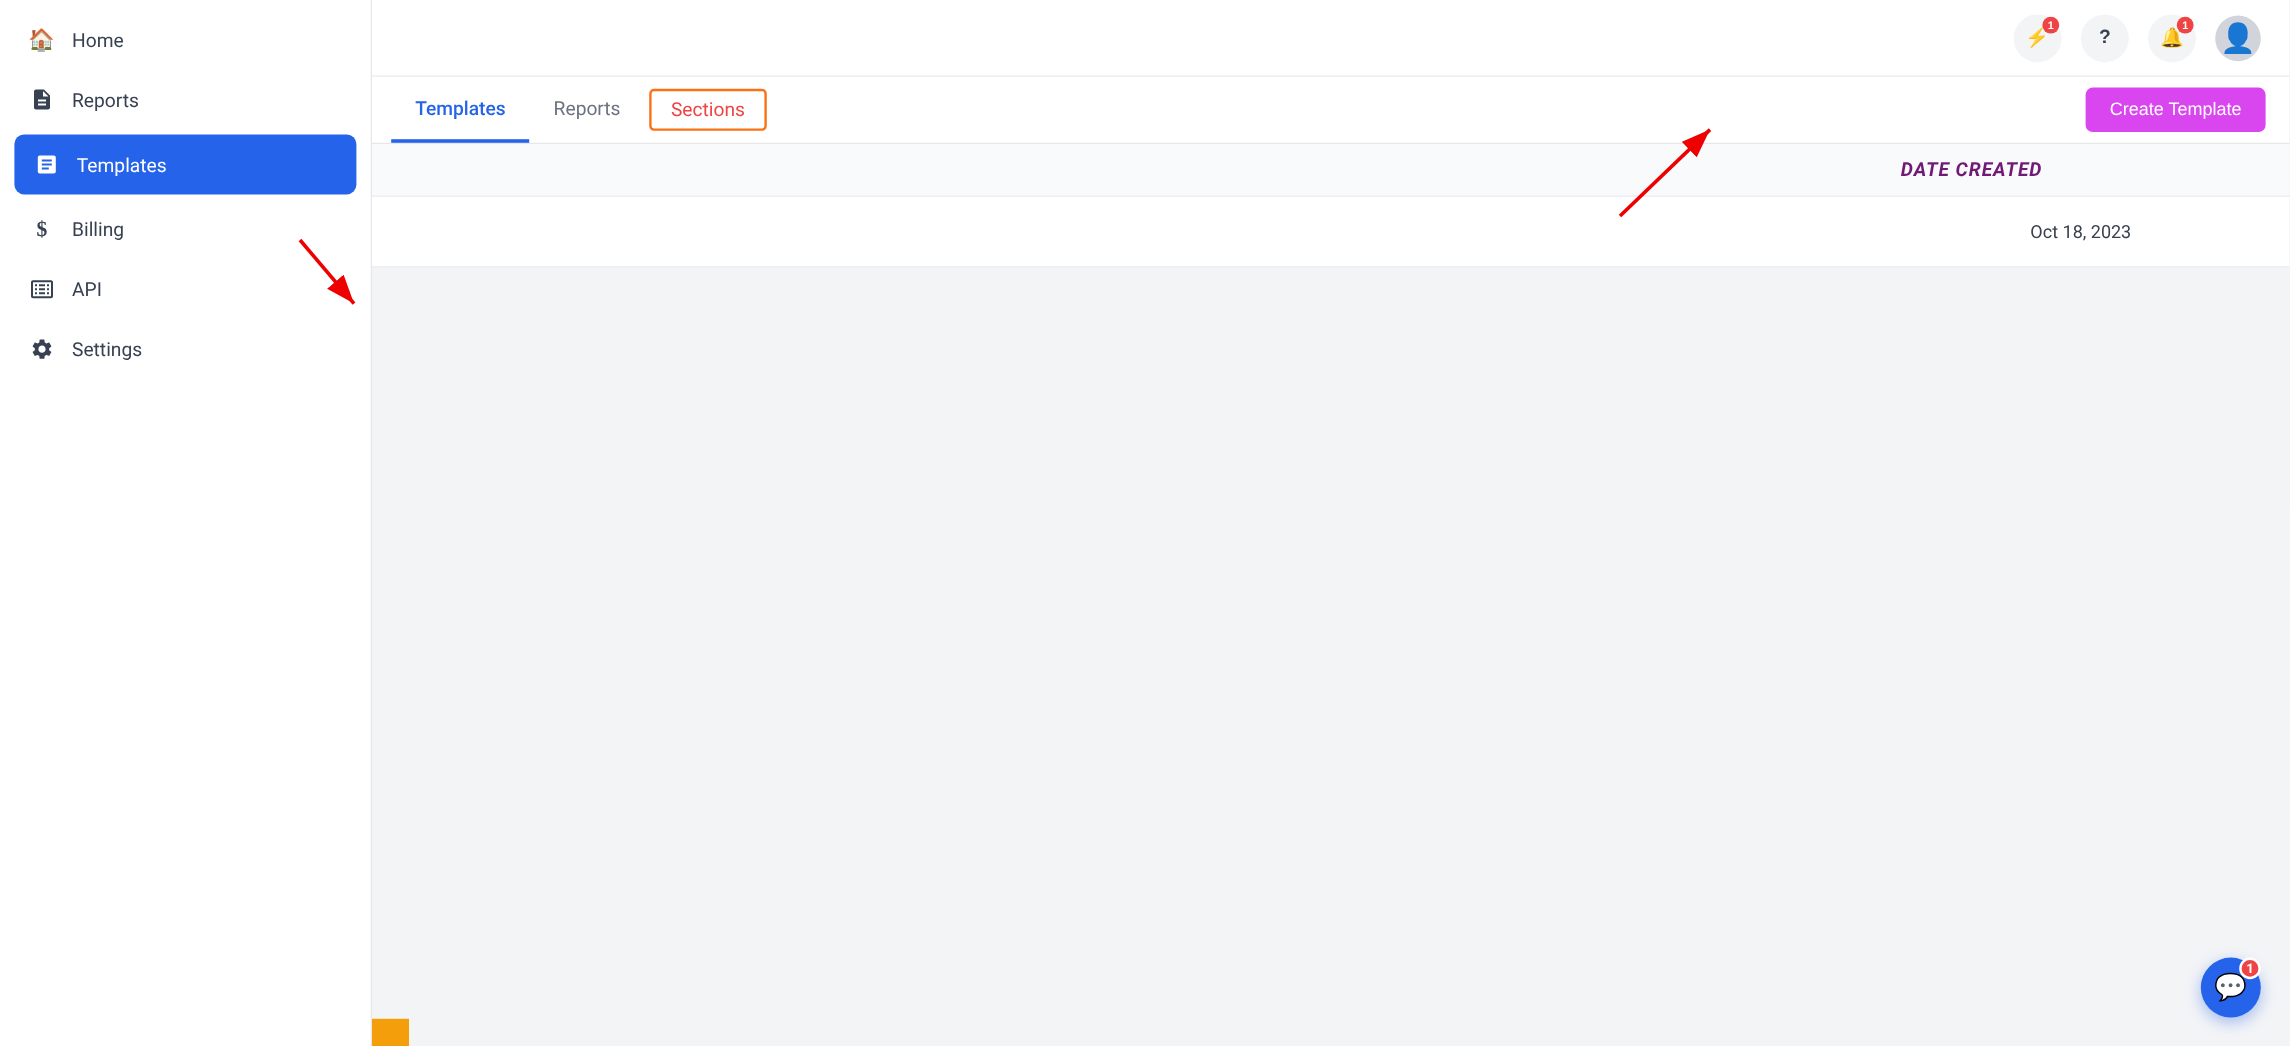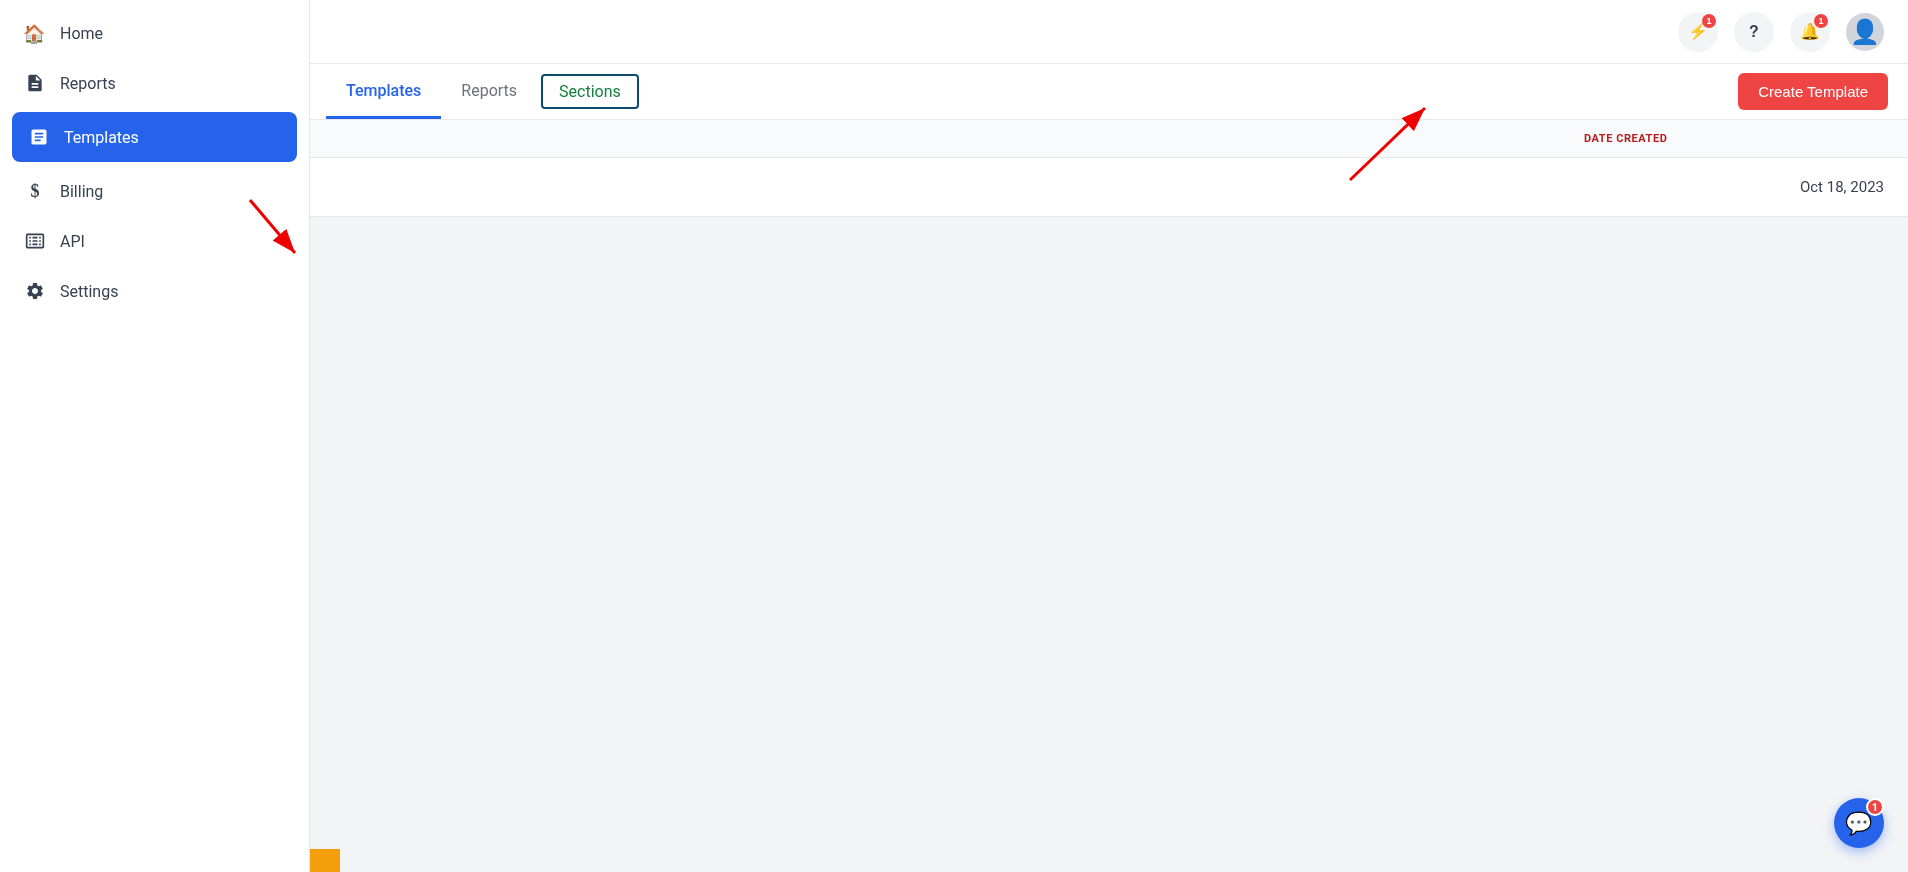--- a/index.html
+++ b/index.html
@@ -135,29 +135,29 @@
       cursor: pointer;
       border-bottom: 3px solid transparent;
       font-weight: 400;
     }
     .tab.active {
       color: #2563eb;
       border-bottom: 3px solid #2563eb;
       font-weight: 500;
     }
     .tab.highlighted {
-      border: 2px solid #0c4a6e;
-      color: #15803d;
+      border: 2px solid #f97316;
+      color: #ef4444;
       border-radius: 4px;
       margin: 8px 4px;
       height: auto;
       padding: 6px 16px;
     }
     .create-btn {
-      background: #ef4444;
+      background: #d946ef;
       color: white;
       border: none;
       border-radius: 6px;
       padding: 10px 20px;
       font-size: 15px;
       font-weight: 500;
       cursor: pointer;
       margin-right: 20px;
       white-space: nowrap;
     }
@@ -175,42 +175,43 @@
       margin: 0;
     }
     .table-header-row {
       display: grid;
       grid-template-columns: 1fr 300px;
       background: #f9fafb;
       border-bottom: 1px solid #e5e7eb;
       padding: 12px 24px;
     }
     .table-col-header {
-      font-size: 11px;
+      font-size: 16px;
       font-weight: 700;
-      color: #b91c1c;
+      color: #701a75;
       letter-spacing: 0.05em;
       text-transform: uppercase;
+      font-style: italic;
     }
     .table-row {
       display: grid;
       grid-template-columns: 1fr 300px;
       border-bottom: 1px solid #e5e7eb;
       padding: 20px 24px;
       align-items: center;
       background: #fff;
     }
     .table-cell-name {
       font-size: 15px;
       color: #374151;
     }
     .table-cell-date {
       font-size: 15px;
       color: #374151;
-      text-align: right;
+      text-align: center;
     }
     .table-row-link {
       color: #2563eb;
       text-decoration: underline;
       font-size: 15px;
     }
 
     
     .status-bar {
       background: #f59e0b;

